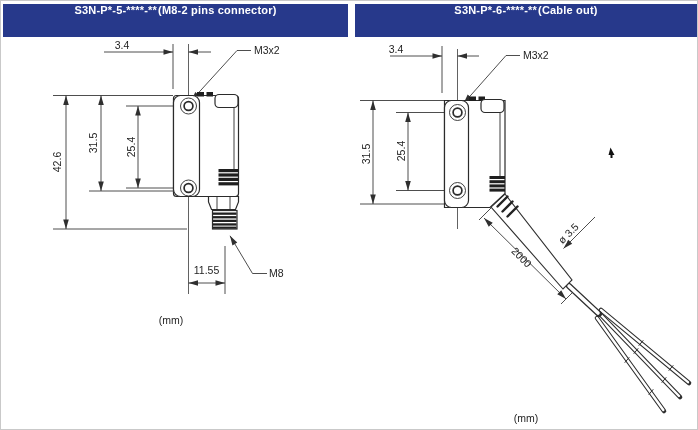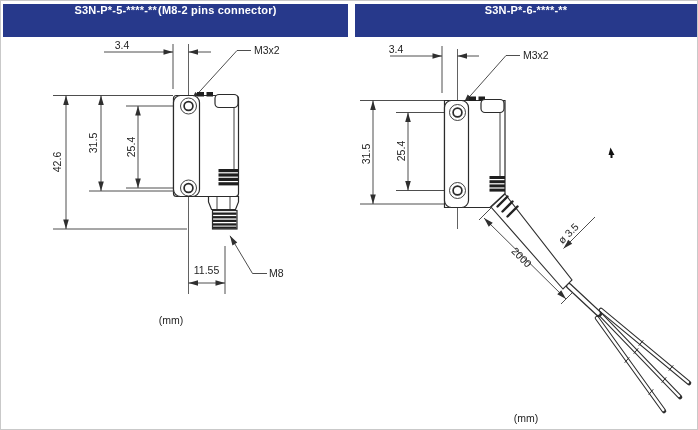--- a/index.html
+++ b/index.html
@@ -30,20 +30,21 @@
 <body>
 
 <div id="page">
 
   <div class="hdr hdr-left" style="background:#27398B">
     <div>S3N-P*-5-****-**</div>
     <div>(M8-2 pins connector)</div>
   </div>
   <div class="hdr hdr-right" style="background:#27398B">
     <div>S3N-P*-6-****-**</div>
+    <div>(Cable out)</div>
   </div>
 
   <svg id="svgL" viewBox="0 0 349 394">
     <defs>
       <marker id="arr" markerUnits="userSpaceOnUse" markerWidth="11" markerHeight="9" refX="10" refY="4" orient="auto-start-reverse">
         <path d="M0.5,1.2 L10,4 L0.5,6.8 Z" fill="#2f2f2f"></path>
       </marker>
     </defs>
 
     <g class="dim">

